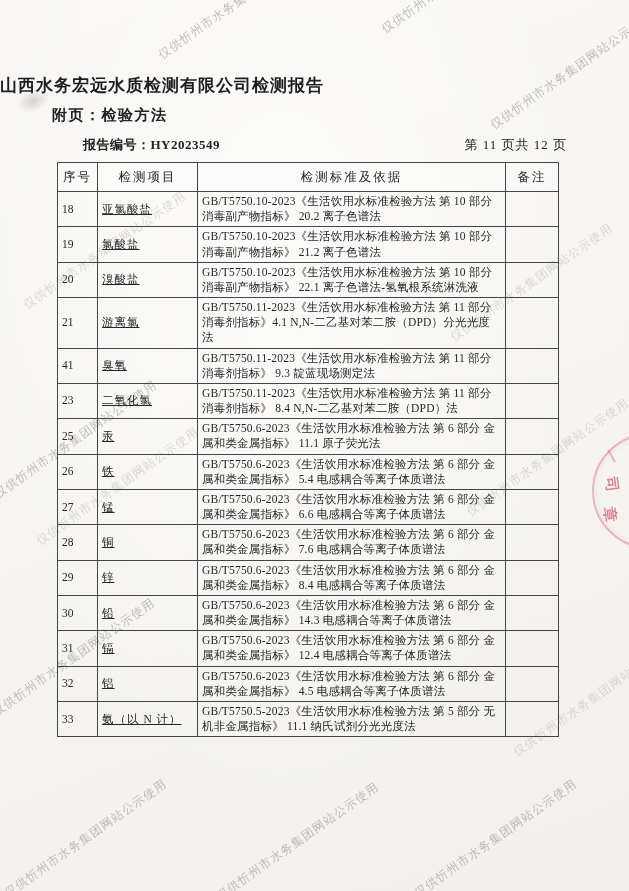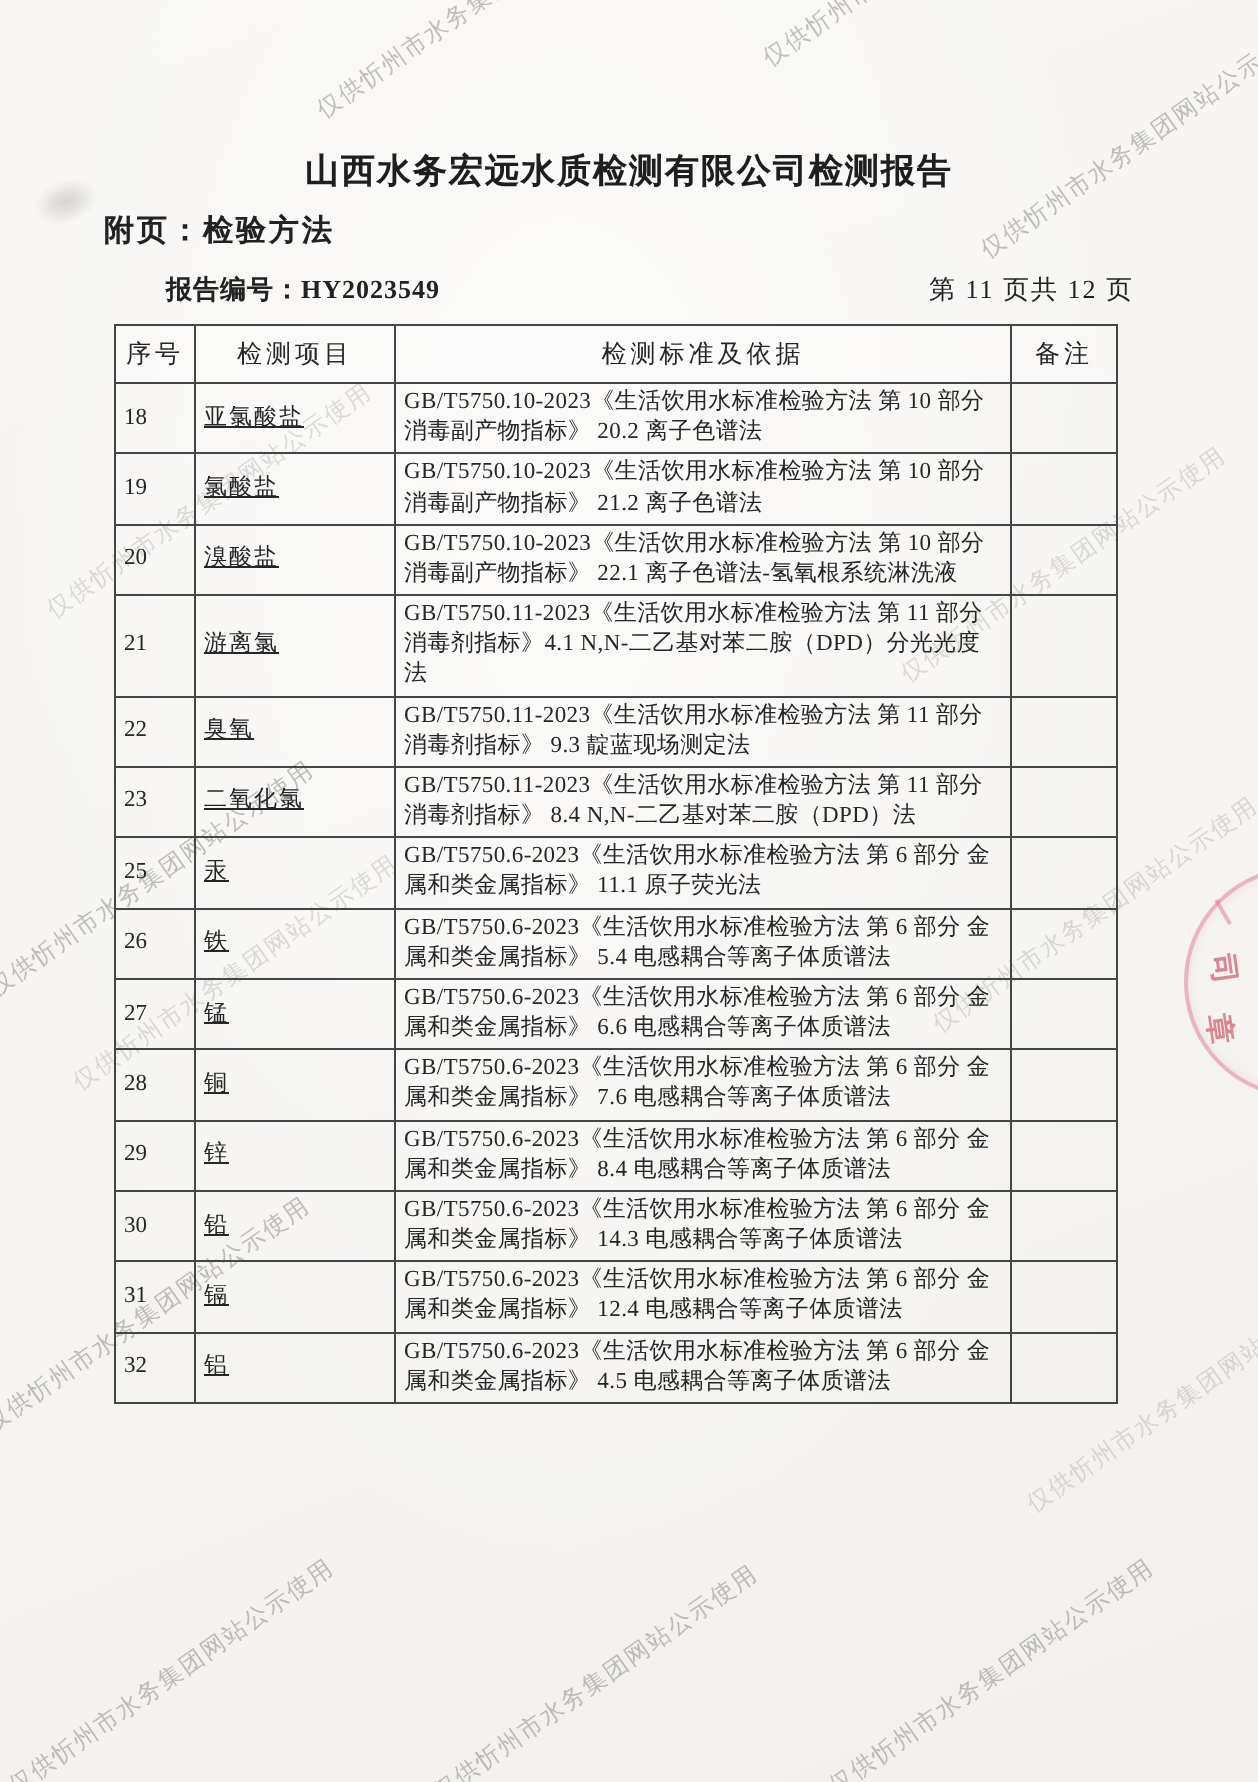--- a/index.html
+++ b/index.html
@@ -12,21 +12,21 @@
   }
   
   .wm-layer{position:absolute;inset:0;pointer-events:none;}
   .wm{
     position:absolute;font-size:12px;white-space:nowrap;letter-spacing:1px;
     color:rgba(138,136,132,0.52);transform:rotate(-35deg);transform-origin:0 50%;
     font-family:"Liberation Sans", sans-serif;
   }
   .wm.faint{color:rgba(148,146,142,0.30);}
   
-  .title{position:absolute;top:74px;left:0;width:100%;margin:0;text-align:center;
+  .title{position:absolute;top:74px;left:0;width:100%;margin:0;
     font-size:17px;font-weight:700;letter-spacing:1px;color:#1e1e1e;}
   .subtitle{position:absolute;top:106px;left:52px;font-size:15px;font-weight:700;
     letter-spacing:1.5px;color:#222;}
   .meta-row{position:absolute;top:136px;left:62px;right:62px;display:flex;
     justify-content:space-between;font-size:13px;color:#222;margin-left:21px;}
   .report-no{font-weight:700;letter-spacing:0.5px;}
   .page-info{font-weight:400;letter-spacing:1px;}
   
   table.methods{position:absolute;left:57px;top:162px;width:501px;
     border-collapse:collapse;table-layout:fixed;font-size:11.5px;color:#262626;}
@@ -118,21 +118,21 @@
           <td class="standard">GB/T5750.10-2023《生活饮用水标准检验方法 第 10 部分 消毒副产物指标》 22.1 离子色谱法-氢氧根系统淋洗液</td>
           <td class="note"></td>
         </tr>
         <tr>
           <td class="no">21</td>
           <td class="item">游离氯</td>
           <td class="standard">GB/T5750.11-2023《生活饮用水标准检验方法 第 11 部分 消毒剂指标》4.1 N,N-二乙基对苯二胺（DPD）分光光度法</td>
           <td class="note"></td>
         </tr>
         <tr>
-          <td class="no">22</td>
+          <td class="no">41</td>
           <td class="item">臭氧</td>
           <td class="standard">GB/T5750.11-2023《生活饮用水标准检验方法 第 11 部分 消毒剂指标》 9.3 靛蓝现场测定法</td>
           <td class="note"></td>
         </tr>
         <tr>
           <td class="no">23</td>
           <td class="item">二氧化氯</td>
           <td class="standard">GB/T5750.11-2023《生活饮用水标准检验方法 第 11 部分 消毒剂指标》 8.4 N,N-二乙基对苯二胺（DPD）法</td>
           <td class="note"></td>
         </tr>
@@ -175,20 +175,26 @@
         <tr>
           <td class="no">31</td>
           <td class="item">镉</td>
           <td class="standard">GB/T5750.6-2023《生活饮用水标准检验方法 第 6 部分 金属和类金属指标》 12.4 电感耦合等离子体质谱法</td>
           <td class="note"></td>
         </tr>
         <tr>
           <td class="no">32</td>
           <td class="item">铝</td>
           <td class="standard">GB/T5750.6-2023《生活饮用水标准检验方法 第 6 部分 金属和类金属指标》 4.5 电感耦合等离子体质谱法</td>
+          <td class="note"></td>
+        </tr>
+        <tr>
+          <td class="no">33</td>
+          <td class="item">氨（以 N 计）</td>
+          <td class="standard">GB/T5750.5-2023《生活饮用水标准检验方法 第 5 部分 无机非金属指标》 11.1 纳氏试剂分光光度法</td>
           <td class="note"></td>
         </tr>
       </tbody>
   </table>
 
   <div class="stamp">
     <span class="stamp-tick"></span>
     <span class="stamp-char c1">司</span>
     <span class="stamp-char c2">章</span>
   </div>

